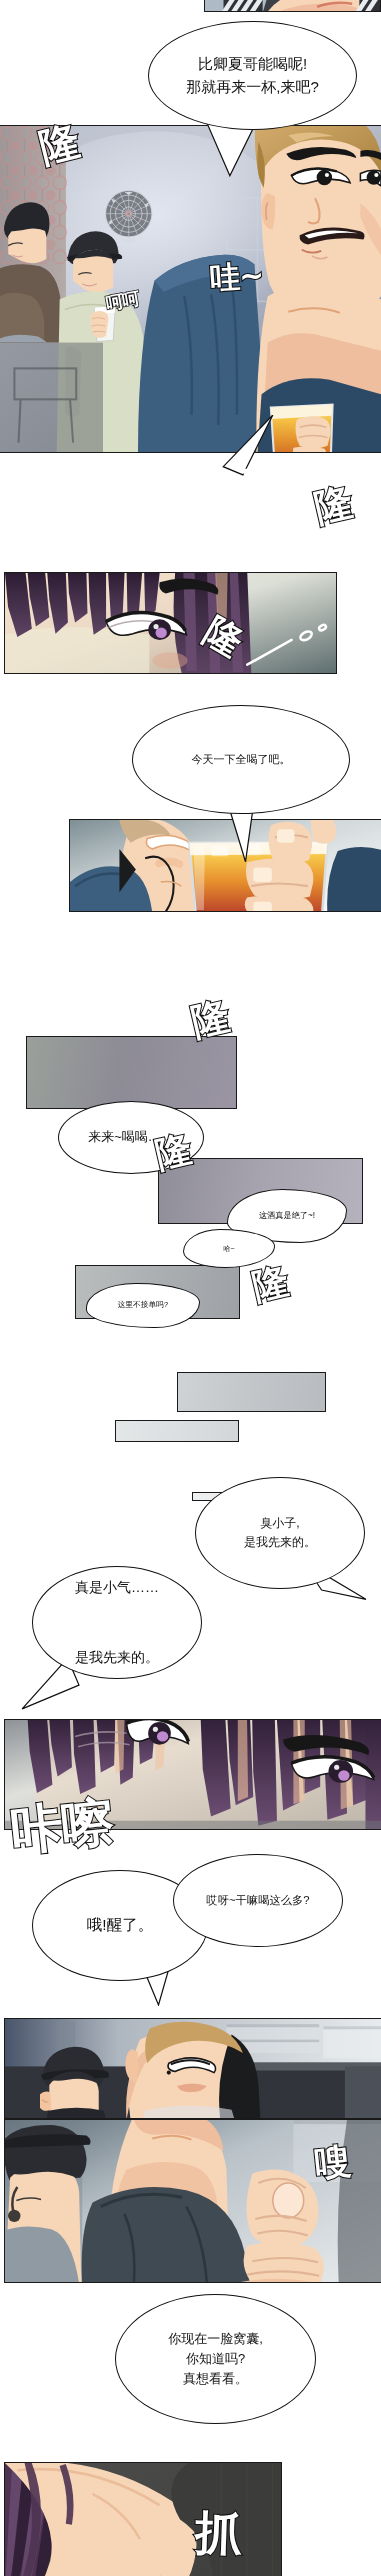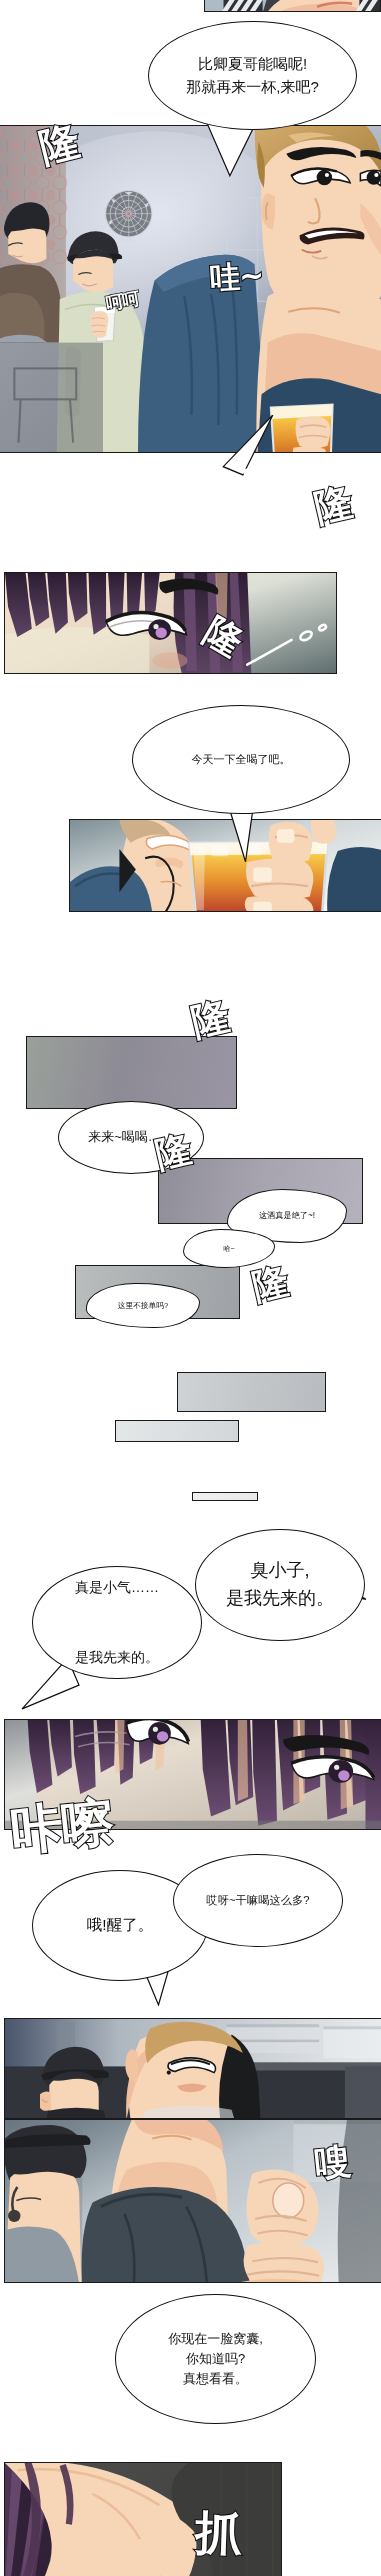--- a/index.html
+++ b/index.html
@@ -476,29 +476,29 @@
   <span class="ln">这酒真是绝了~!</span>
 </div>
 <div class="bub" style="left:183px; top:1229px; width:92px; height:39px; font-size:7.2px;
             border-radius:40% 60% 54% 46% / 58% 44% 56% 42%;">
   <span class="ln">哈~</span>
 </div>
 
 <div class="panel grad-bar3" style="left:75px; top:1265px; width:165px; height:54px;"></div>
 <div class="sfx" style="left:253px; top:1260px; font-size:36px; transform:rotate(-13deg);">隆</div>
 <div class="bub" style="left:86px; top:1283px; width:114px; height:45px; font-size:7.7px;
-            border-radius:44% 56% 40% 60% / 56% 44% 58% 42%;">
+            border-radius:44% 56% 40% 60% / 56% 44% 58% 42%;font-family:Liberation Mono, monospace;">
   <span class="ln">这里不接单吗?</span>
 </div>
 
 <div class="panel grad-bar4" style="left:177px; top:1372px; width:149px; height:40px;"></div>
 <div class="panel grad-bar5" style="left:115px; top:1420px; width:124px; height:21.6px;"></div>
 <div class="panel grad-bar6" style="left:192px; top:1492px; width:66px; height:9.3px;"></div>
 
-<div class="bub oval" style="left:195px; top:1529px; width:170px; height:112px; font-size:18px;">
+<div class="bub oval" style="left:195px; top:1477px; width:170px; height:112px; font-size:12px;">
   <span class="ln">臭小子,</span>
   <span class="ln">是我先来的。</span>
 </div>
 <svg class="tail" style="left:301px; top:1561px; width:67px; height:57px;" viewBox="0 0 130 110" width="67" height="57">
   <path d="M2 0 L126 74 L40 56 Z" fill="#fff" stroke="#111" stroke-width="2.4"></path>
   <path d="M6 2 L34 50 L10 22 Z" fill="#fff" stroke="none"></path>
 </svg>
 
 <div class="bub oval" style="left:32px; top:1566px; width:170px; height:113px; font-size:14px;gap:48px;">
   <span class="ln">真是小气……</span>

